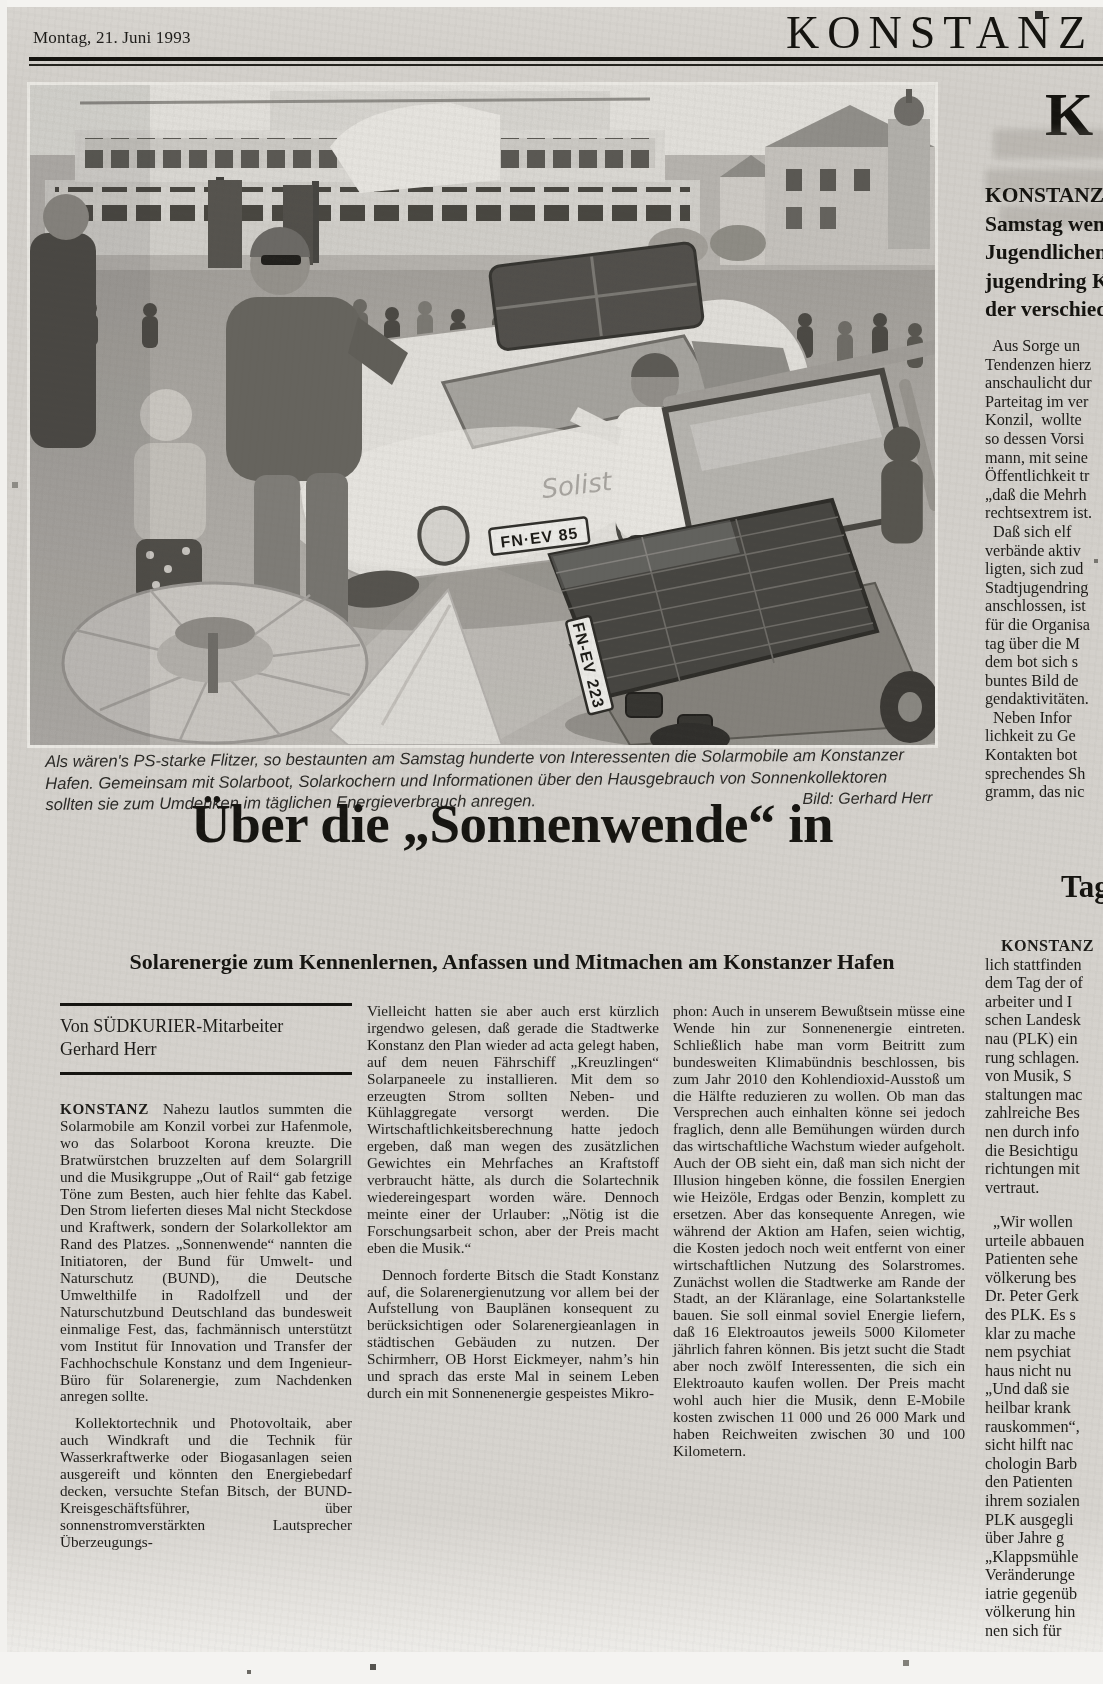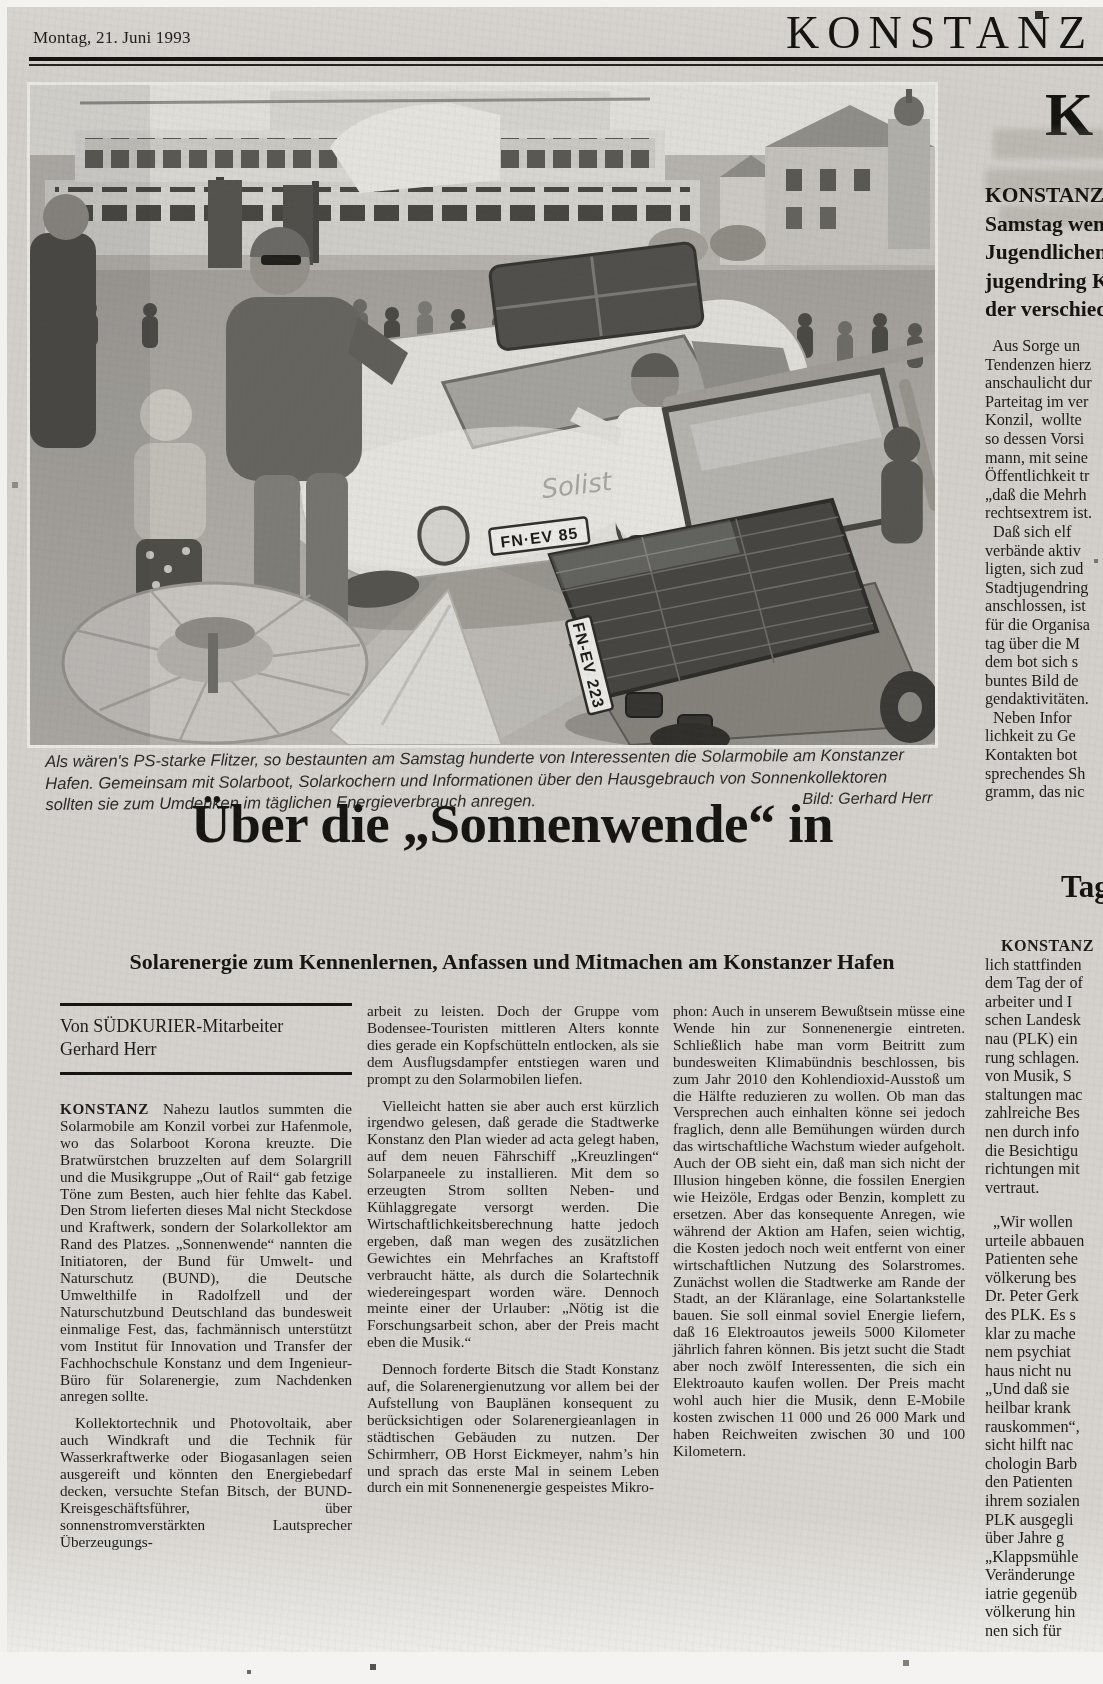--- a/index.html
+++ b/index.html
@@ -294,21 +294,20 @@
   <div class="abs cols">
     <div class="col c1">
       <div class="byline">
         <div>Von SÜDKURIER-Mitarbeiter</div>
         <div>Gerhard Herr</div>
       </div>
       <p><strong class="lead-loc">KONSTANZ</strong><span>Nahezu lautlos summten die Solarmobile am Konzil vorbei zur Hafenmole, wo das Solarboot Korona kreuzte. Die Bratwürstchen bruzzelten auf dem Solargrill und die Musikgruppe „Out of Rail“ gab fetzige Töne zum Besten, auch hier fehlte das Kabel. Den Strom lieferten dieses Mal nicht Steckdose und Kraftwerk, sondern der Solarkollektor am Rand des Platzes. „Sonnenwende“ nannten die Initiatoren, der Bund für Umwelt- und Naturschutz (BUND), die Deutsche Umwelthilfe in Radolfzell und der Naturschutzbund Deutschland das bundesweit einmalige Fest, das, fachmännisch unterstützt vom Institut für Innovation und Transfer der Fachhochschule Konstanz und dem Ingenieur-Büro für Solarenergie, zum Nachdenken anregen sollte.</span></p>
       <p>Kollektortechnik und Photovoltaik, aber auch Windkraft und die Technik für Wasserkraftwerke oder Biogasanlagen seien ausgereift und könnten den Energiebedarf decken, versuchte Stefan Bitsch, der BUND-Kreisgeschäftsführer, über sonnenstromverstärkten Lautsprecher Überzeugungs-</p>
     </div>
     <div class="col c2">
-      <p>arbeit zu leisten. Doch der Gruppe vom Bodensee-Touristen mittleren Alters konnte dies gerade ein Kopfschütteln entlocken, als sie dem Ausflugsdampfer entstiegen waren und prompt zu den Solarmobilen liefen.</p>
       <p>Vielleicht hatten sie aber auch erst kürzlich irgendwo gelesen, daß gerade die Stadtwerke Konstanz den Plan wieder ad acta gelegt haben, auf dem neuen Fährschiff „Kreuzlingen“ Solarpaneele zu installieren. Mit dem so erzeugten Strom sollten Neben- und Kühlaggregate versorgt werden. Die Wirtschaftlichkeitsberechnung hatte jedoch ergeben, daß man wegen des zusätzlichen Gewichtes ein Mehrfaches an Kraftstoff verbraucht hätte, als durch die Solartechnik wiedereingespart worden wäre. Dennoch meinte einer der Urlauber: „Nötig ist die Forschungsarbeit schon, aber der Preis macht eben die Musik.“</p>
       <p>Dennoch forderte Bitsch die Stadt Konstanz auf, die Solarenergienutzung vor allem bei der Aufstellung von Bauplänen konsequent zu berücksichtigen oder Solarenergieanlagen in städtischen Gebäuden zu nutzen. Der Schirmherr, OB Horst Eickmeyer, nahm’s hin und sprach das erste Mal in seinem Leben durch ein mit Sonnenenergie gespeistes Mikro-</p>
     </div>
     <div class="col c3">
       <p>phon: Auch in unserem Bewußtsein müsse eine Wende hin zur Sonnenenergie eintreten. Schließlich habe man vorm Beitritt zum bundesweiten Klimabündnis beschlossen, bis zum Jahr 2010 den Kohlendioxid-Ausstoß um die Hälfte reduzieren zu wollen. Ob man das Versprechen auch einhalten könne sei jedoch fraglich, denn alle Bemühungen würden durch das wirtschaftliche Wachstum wieder aufgeholt. Auch der OB sieht ein, daß man sich nicht der Illusion hingeben könne, die fossilen Energien wie Heizöle, Erdgas oder Benzin, komplett zu ersetzen. Aber das konsequente Anregen, wie während der Aktion am Hafen, seien wichtig, die Kosten jedoch noch weit entfernt von einer wirtschaftlichen Nutzung des Solarstromes. Zunächst wollen die Stadtwerke am Rande der Stadt, an der Kläranlage, eine Solartankstelle bauen. Sie soll einmal soviel Energie liefern, daß 16 Elektroautos jeweils 5000 Kilometer jährlich fahren können. Bis jetzt sucht die Stadt aber noch zwölf Interessenten, die sich ein Elektroauto kaufen wollen. Der Preis macht wohl auch hier die Musik, denn E-Mobile kosten zwischen 11 000 und 26 000 Mark und haben Reichweiten zwischen 30 und 100 Kilometern.</p>
     </div>
   </div>
 
   <div class="abs cutcol">
     <div class="bigK">K</div>

